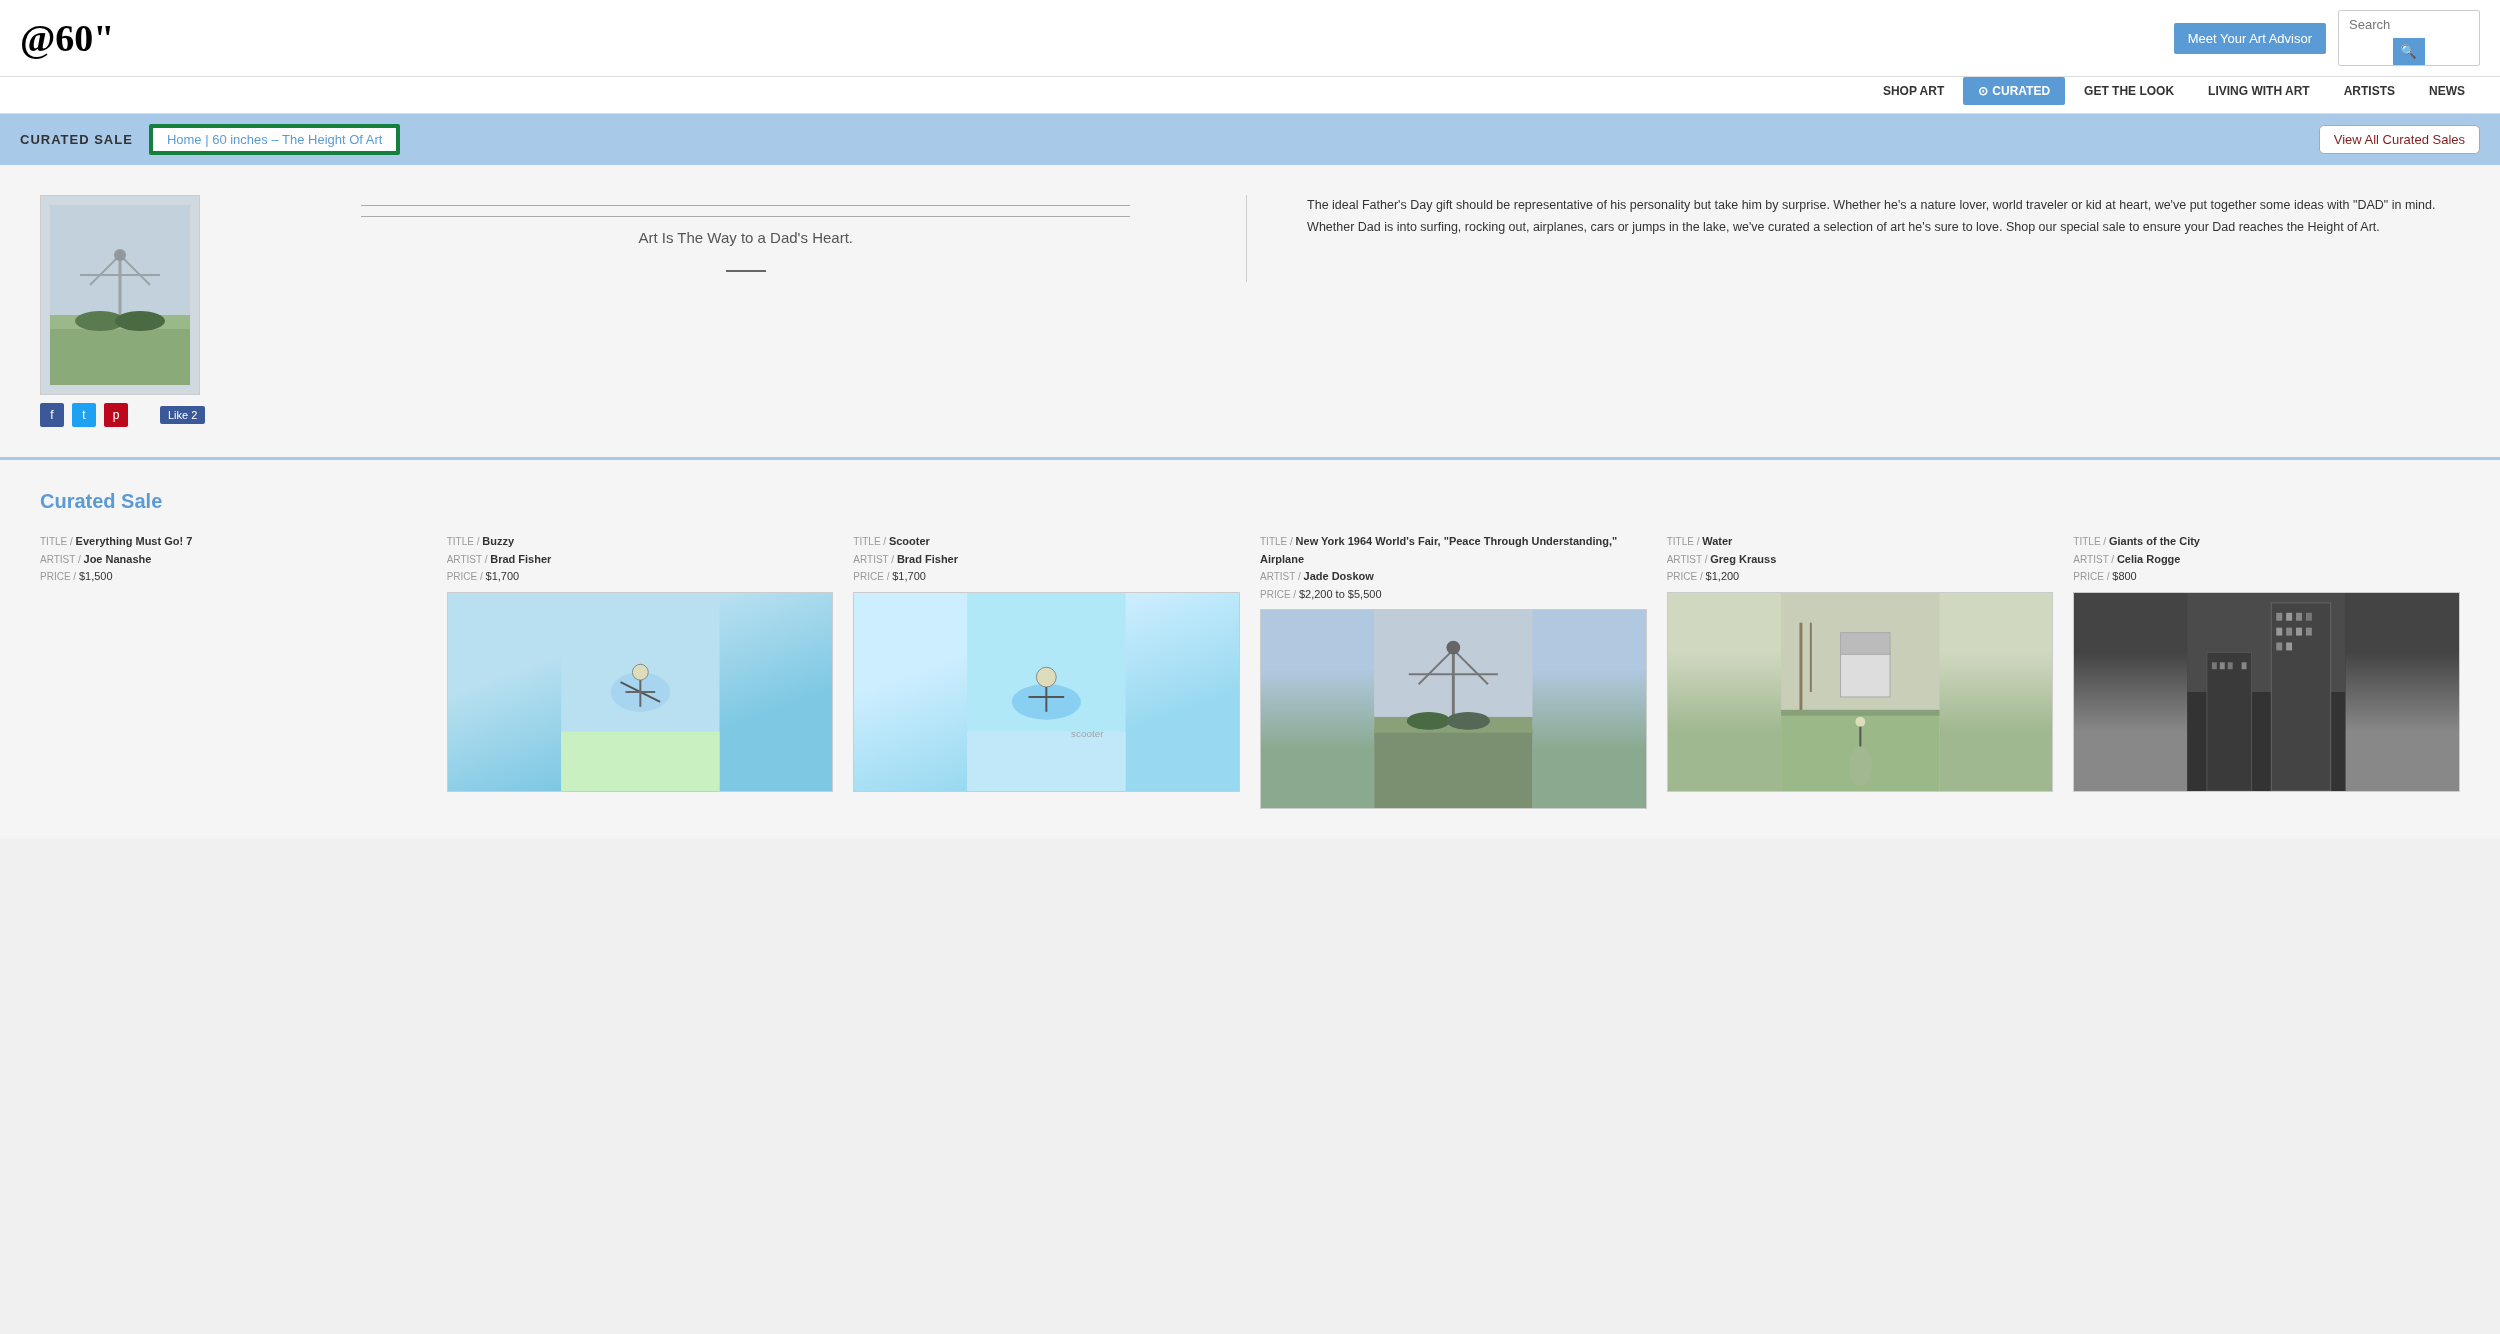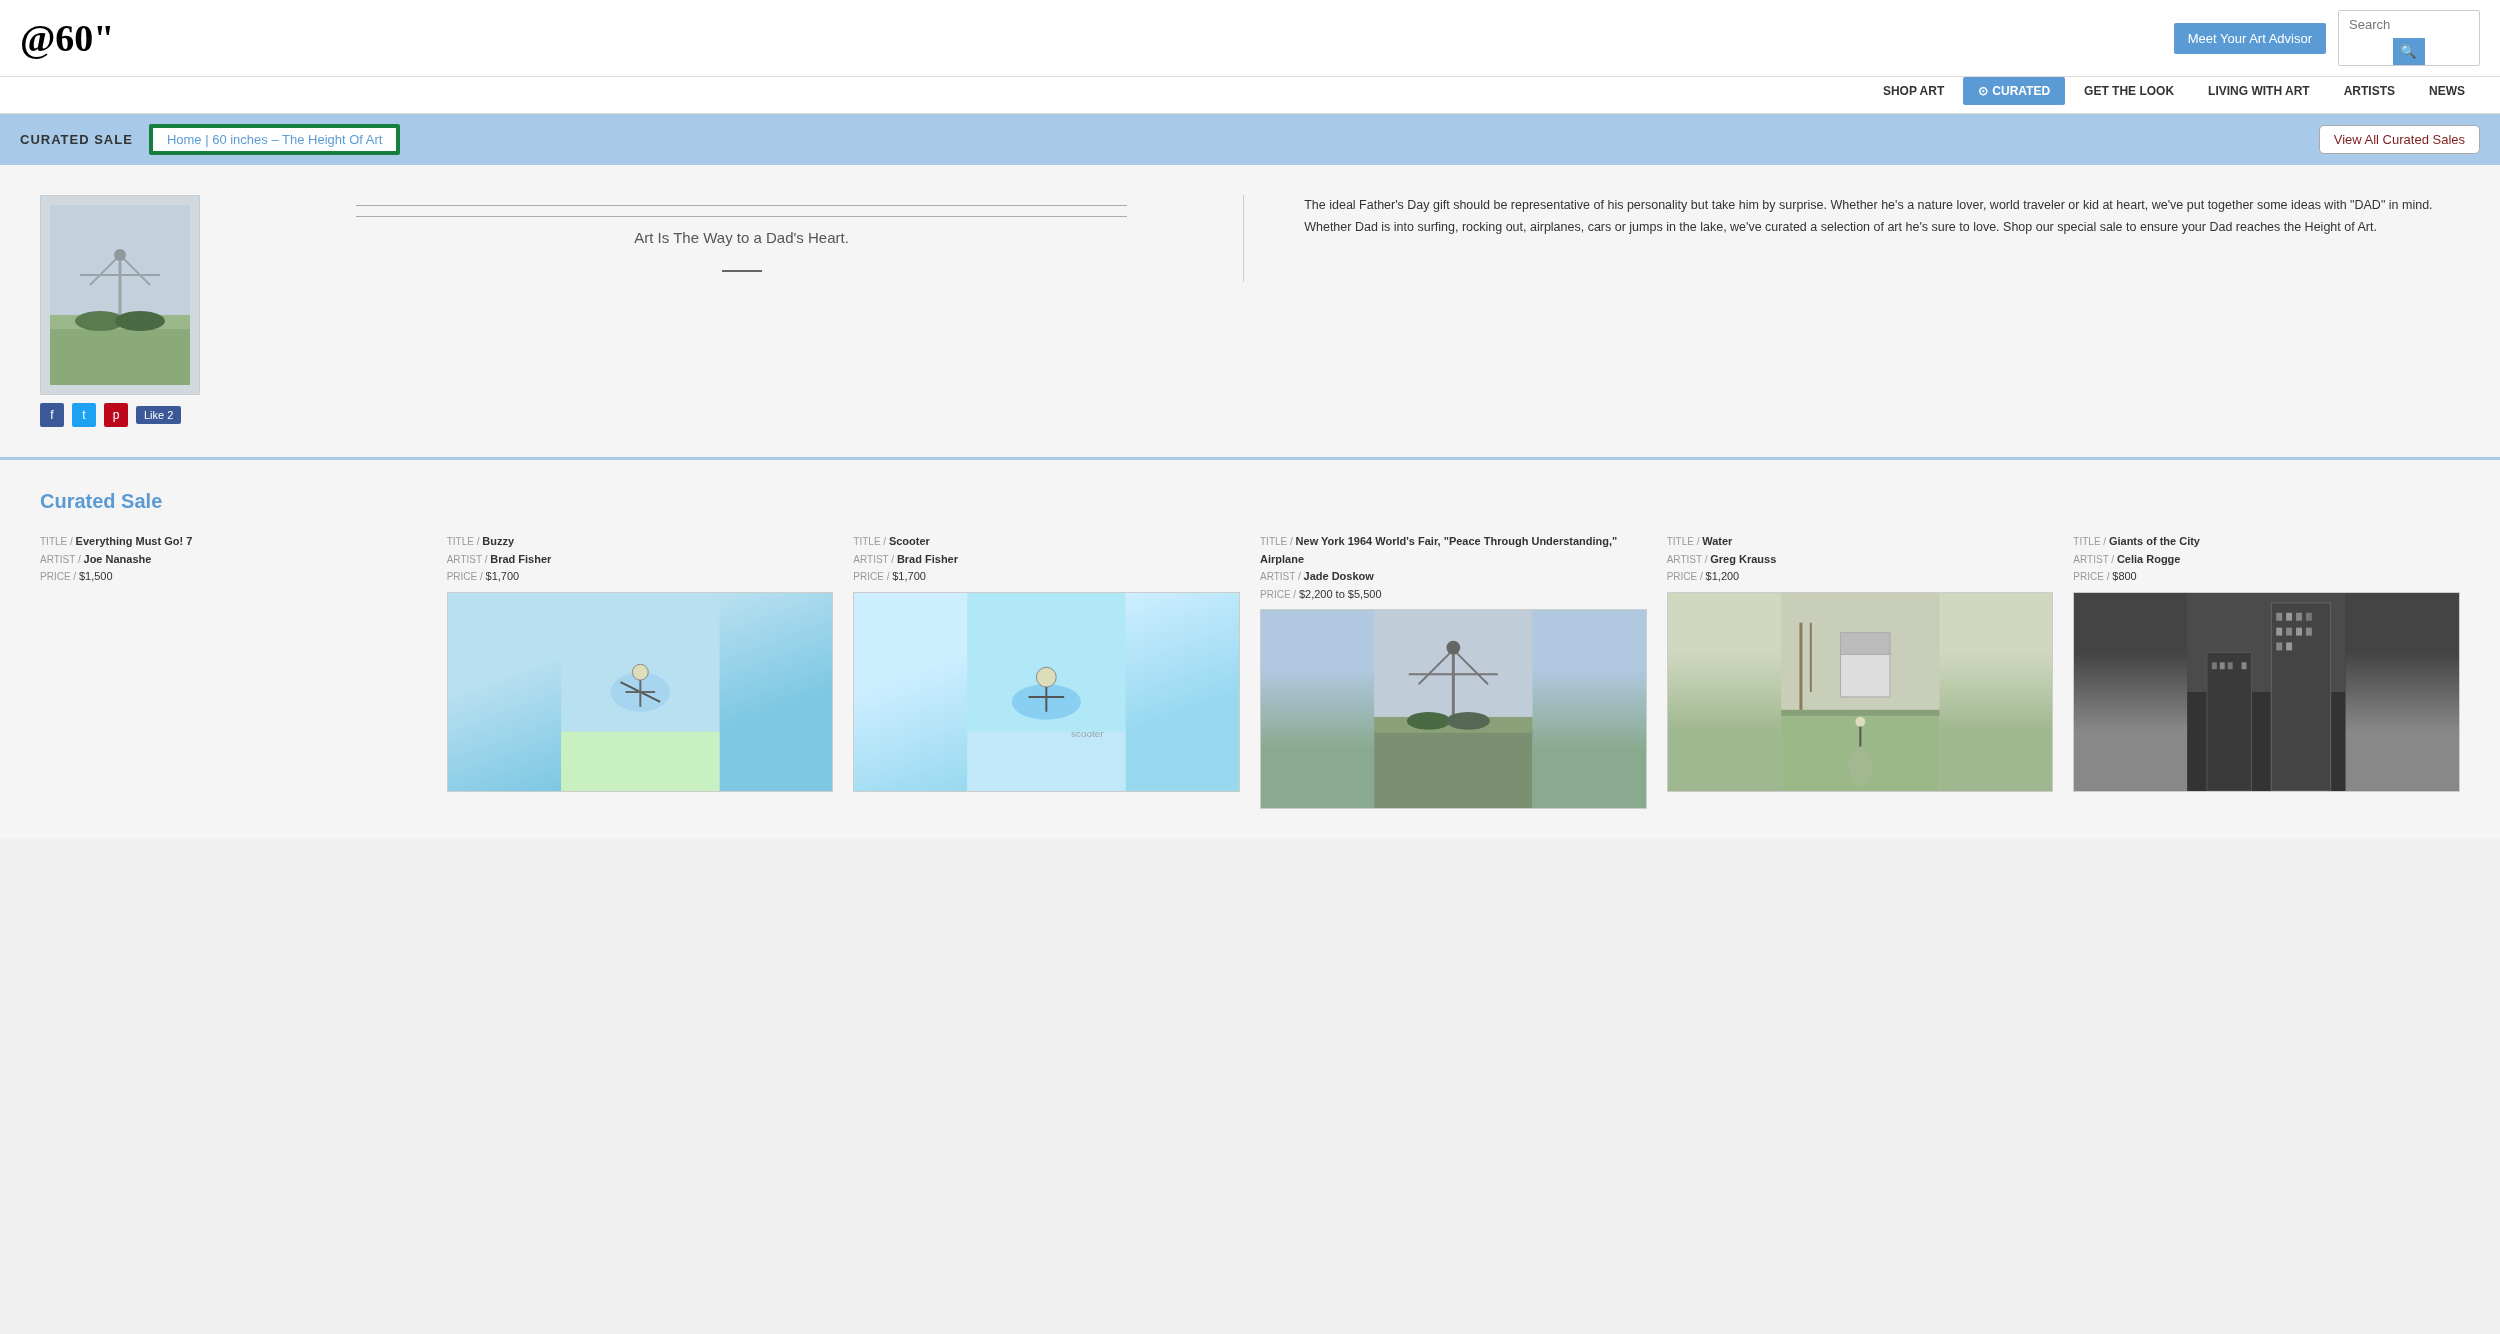--- a/index.html
+++ b/index.html
@@ -108,21 +108,21 @@
         <rect x="0" y="0" width="140" height="110" fill="#b8ccd8" opacity="0.4"></rect>
 
         <ellipse cx="50" cy="116" rx="25" ry="10" fill="#5a7a50"></ellipse>
         <ellipse cx="90" cy="116" rx="25" ry="10" fill="#4a6a44"></ellipse>
       </svg>
     </div>
     <div id="hero-social">
       <span class="social-icon" style="background:#3b5998;">f</span>
       <span class="social-icon" style="background:#1da1f2;">t</span>
       <span class="social-icon" style="background:#bd081c;">p</span>
-      <span id="fb-like" style="background:#3b5998;color:#fff;font-size:11px;padding:3px 8px;cursor:pointer;border-radius:2px;display:inline-flex;align-items:flex-end;gap:3px;">
+      <span id="fb-like" style="background:#3b5998;color:#fff;font-size:11px;padding:3px 8px;cursor:pointer;border-radius:2px;display:inline-flex;align-items:flex-end;gap:3px;margin-left:24px;">
         <span>Like</span>
         <span>2</span>
       </span>
     </div>
   </div>
 
   <div id="hero-center">
     <div id="hero-divider-top" style="width:80%;height:1px;background:#aaa;margin:0 auto 10px;"></div>
     <div id="hero-divider-mid" style="width:80%;height:1px;background:#aaa;margin:0 auto 12px;"></div>
     <div id="hero-subtitle" style="font-size:15px;color:#555;margin-bottom:24px;">Art Is The Way to a Dad's Heart.</div>

